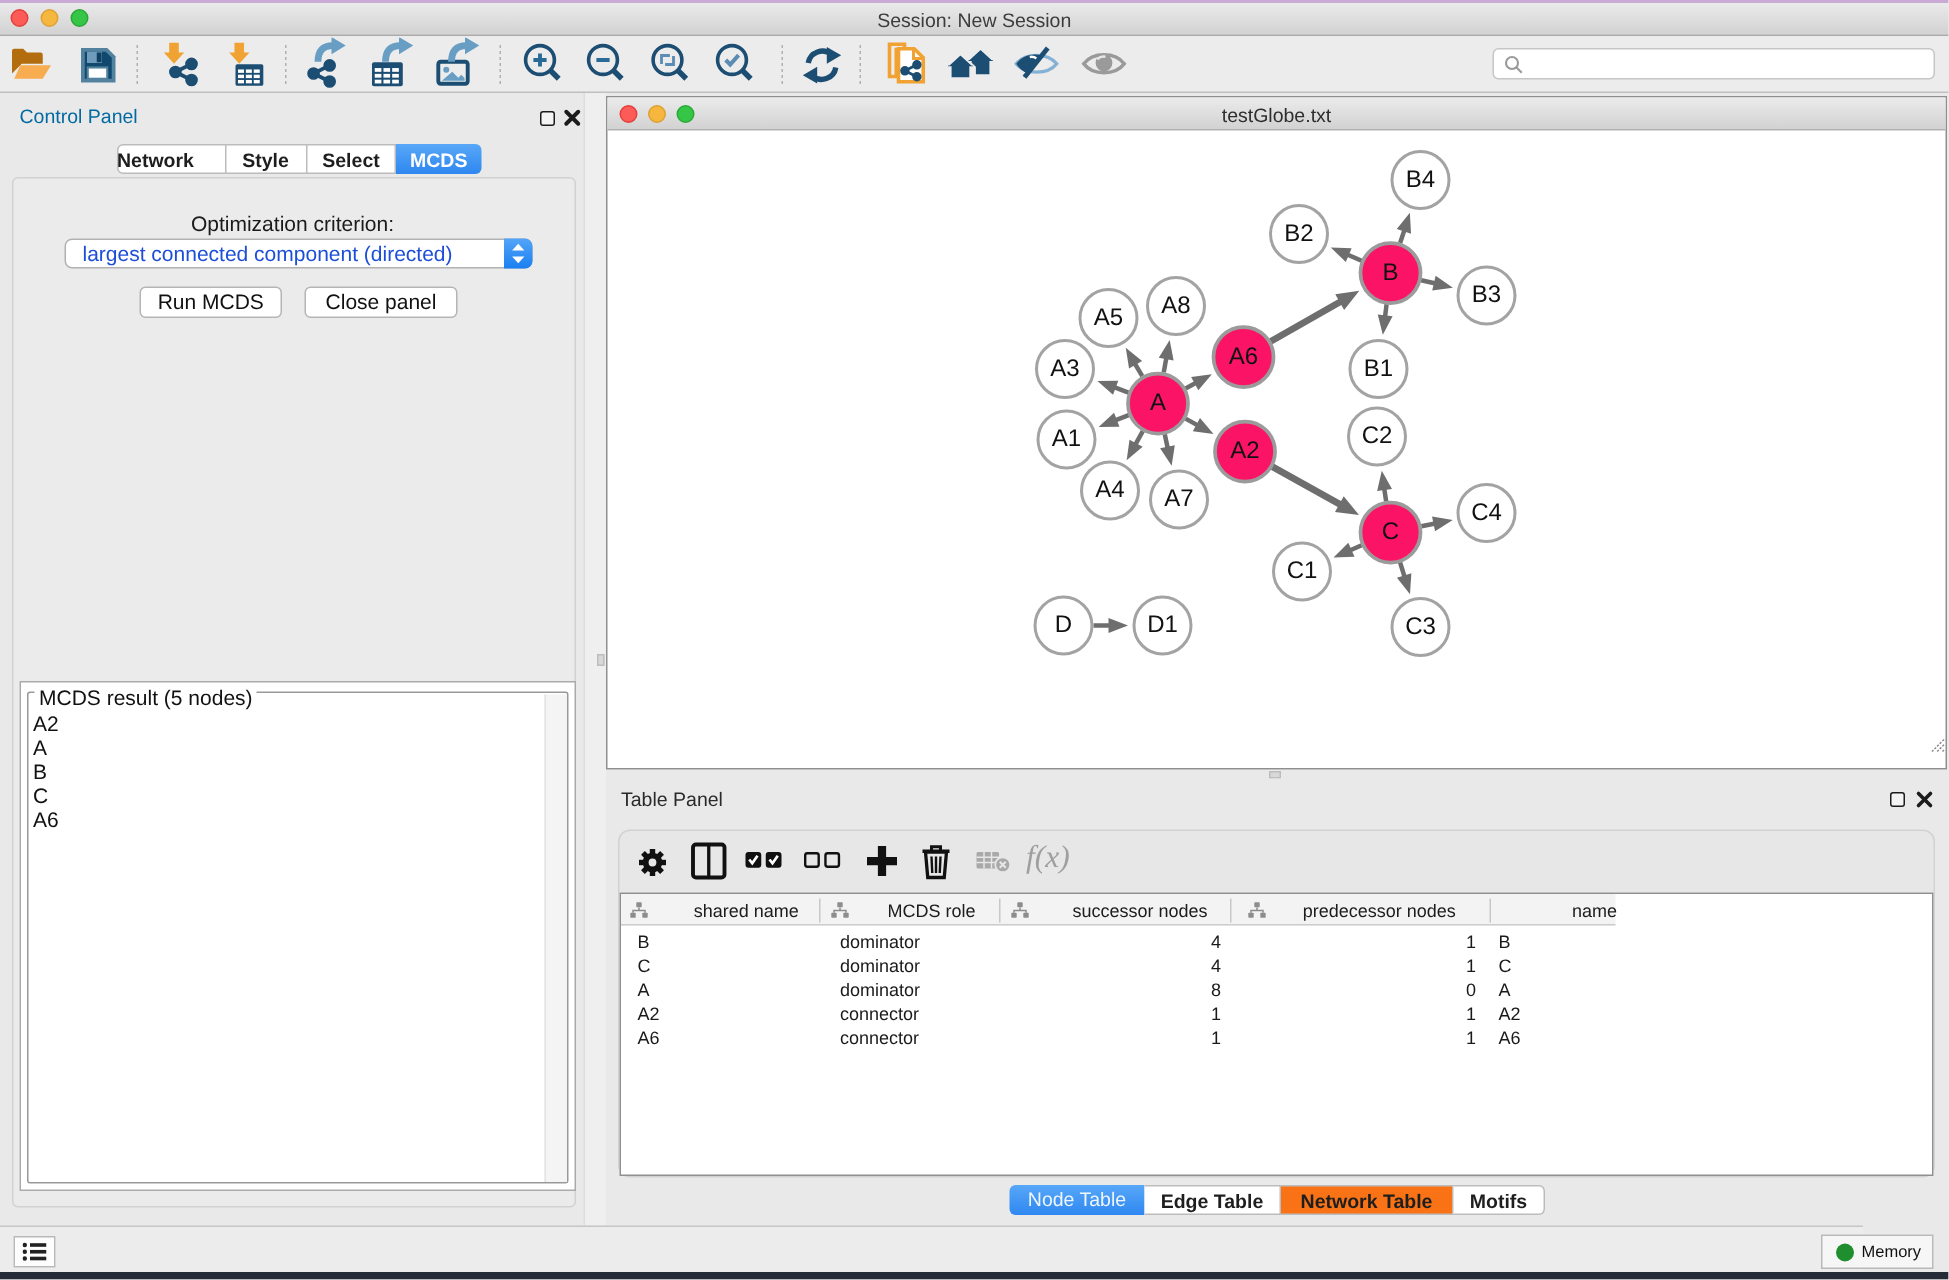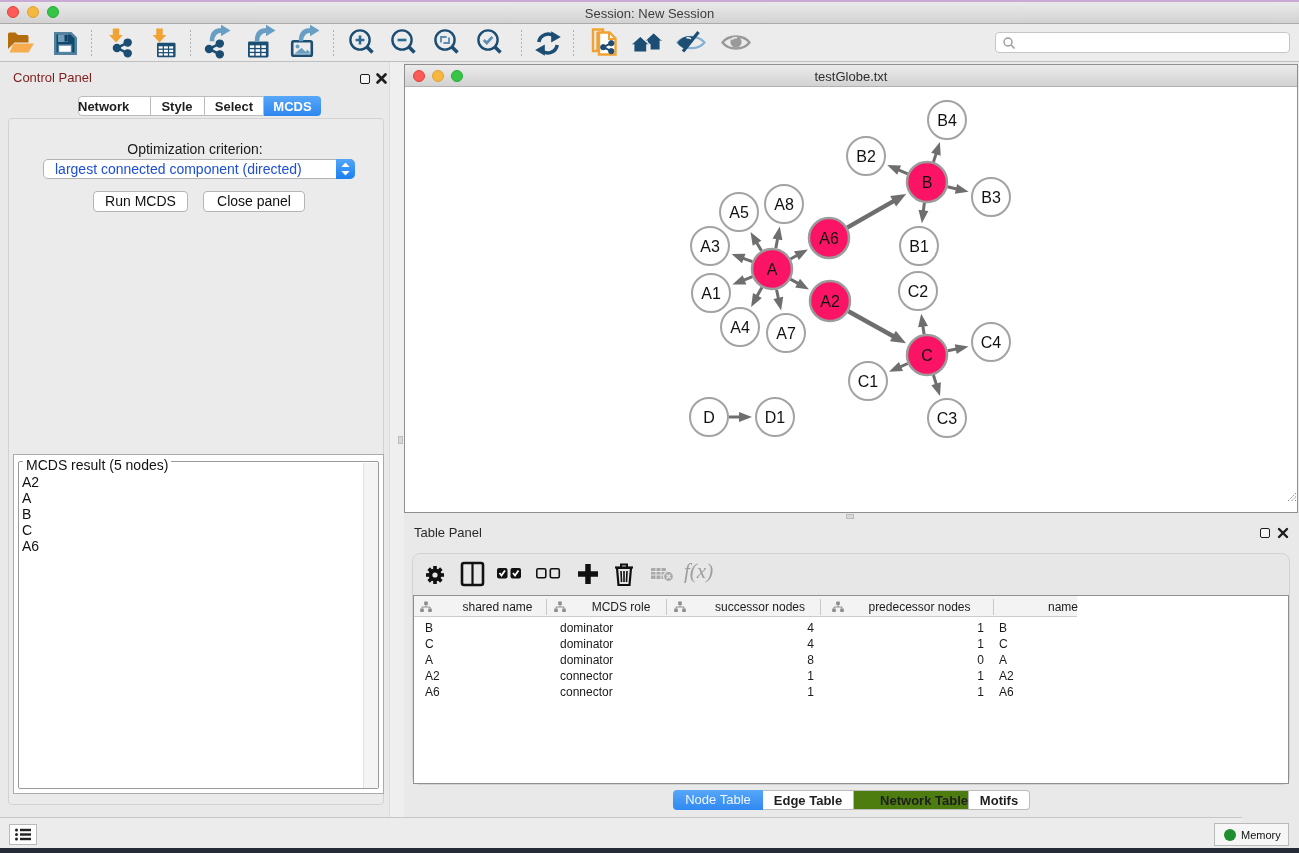--- a/index.html
+++ b/index.html
@@ -168,21 +168,21 @@
 
 <div class="abs" style="left:995px;top:8px;width:295px;height:21px;background:#ffffff;border:1px solid #c6c6c6;border-radius:4px;">
  <svg width="14" height="14" style="position:absolute;left:6px;top:3px;" viewBox="0 0 14 14">
         <circle cx="6" cy="6" r="4" fill="none" stroke="#9a9a9a" stroke-width="1.4"></circle>
         <line x1="9" y1="9" x2="12.5" y2="12.5" stroke="#9a9a9a" stroke-width="1.4"></line>
       </svg>
 </div>
 </div>
 
 <div class="abs" style="left:0;top:62px;width:390px;height:755px;background:#e9e9e9;border-right:1px solid #dddddd;">
-  <div class="abs" style="left:13px;top:8px;font-size:13px;color:#7f1d1d;">Control Panel</div>
+  <div class="abs" style="left:13px;top:8px;font-size:13px;color:#0369a1;">Control Panel</div>
 
   <div class="abs" style="left:360px;top:12px;width:10px;height:10px;border:1.5px solid #1c1c1c;border-radius:2px;background:#f4f4f4;"></div>
   <svg class="abs" style="left:375px;top:10px;" width="13" height="13" viewBox="0 0 13 13">
       <path d="M2.5 2.5 L10.5 10.5 M10.5 2.5 L2.5 10.5" stroke="#1c1c1c" stroke-width="2.6" stroke-linecap="round"></path>
     </svg>
 
   <div class="abs" style="left:78px;top:34px;width:186px;height:20px;background:#ffffff;border:1px solid #bcbcbc;border-radius:4px 0 0 4px;"></div>
   <div class="abs" style="left:78px;top:37px;width:72px;text-align:left;font-size:13px;color:#1e1e1e;font-weight:bold;">Network</div>
   <div class="abs" style="left:150px;top:34px;width:1px;height:20px;background:#bcbcbc;"></div>
   <div class="abs" style="left:150px;top:37px;width:54px;text-align:center;font-size:13px;color:#1e1e1e;font-weight:bold;">Style</div>
@@ -458,21 +458,21 @@
       <div class="abs" style="left:595px;top:150px;">A2</div>
     <div class="abs" style="left:21px;top:166px;">A6</div>
       <div class="abs" style="left:156px;top:166px;">connector</div>
       <div class="abs" style="left:330px;top:166px;width:80px;text-align:right;">1</div>
       <div class="abs" style="left:500px;top:166px;width:80px;text-align:right;">1</div>
       <div class="abs" style="left:595px;top:166px;">A6</div>
   </div>
 
   <div class="abs" style="left:269px;top:271px;width:90px;height:20px;background:linear-gradient(#57a7f8,#2f88f1);border-radius:4px 0 0 4px;text-align:center;font-size:13px;color:#eef5fd;line-height:20px;">Node Table</div>
   <div class="abs" style="left:359px;top:271px;width:91px;height:20px;background:#ffffff;border:1px solid #bcbcbc;border-left:none;text-align:center;font-size:13px;color:#1e1e1e;font-weight:bold;line-height:19px;">Edge Table</div>
-  <div class="abs" style="left:450px;top:271px;width:115px;height:20px;background:#4d7c0f;border:1px solid #bcbcbc;border-left:none;text-align:right;font-size:13px;color:#1e1e1e;font-weight:bold;line-height:19px;">Network Table</div>
+  <div class="abs" style="left:450px;top:271px;width:115px;height:20px;background:#f97316;border:1px solid #bcbcbc;border-left:none;text-align:center;font-size:13px;color:#1e1e1e;font-weight:bold;line-height:19px;">Network Table</div>
   <div class="abs" style="left:565px;top:271px;width:61px;height:20px;background:#ffffff;border:1px solid #bcbcbc;border-left:none;border-radius:0 4px 4px 0;text-align:center;font-size:13px;color:#1e1e1e;font-weight:bold;line-height:19px;">Motifs</div>
 </div>
 
 <div class="abs" style="left:0;top:817px;width:1242px;height:31px;background:#ececec;border-top:1px solid #c6c6c6;">
   <div class="abs" style="left:9px;top:6px;width:28px;height:21px;background:#fdfdfd;border:1px solid #b9b9b9;">
     <svg width="16" height="13" viewBox="0 0 16 13" style="position:absolute;left:5px;top:3px;">
       <circle cx="1.5" cy="2" r="1.5" fill="#222"></circle>
         <rect x="5" y="0.8" width="11" height="2.4" fill="#222"></rect>
       <circle cx="1.5" cy="6.5" r="1.5" fill="#222"></circle>
         <rect x="5" y="5.3" width="11" height="2.4" fill="#222"></rect>

